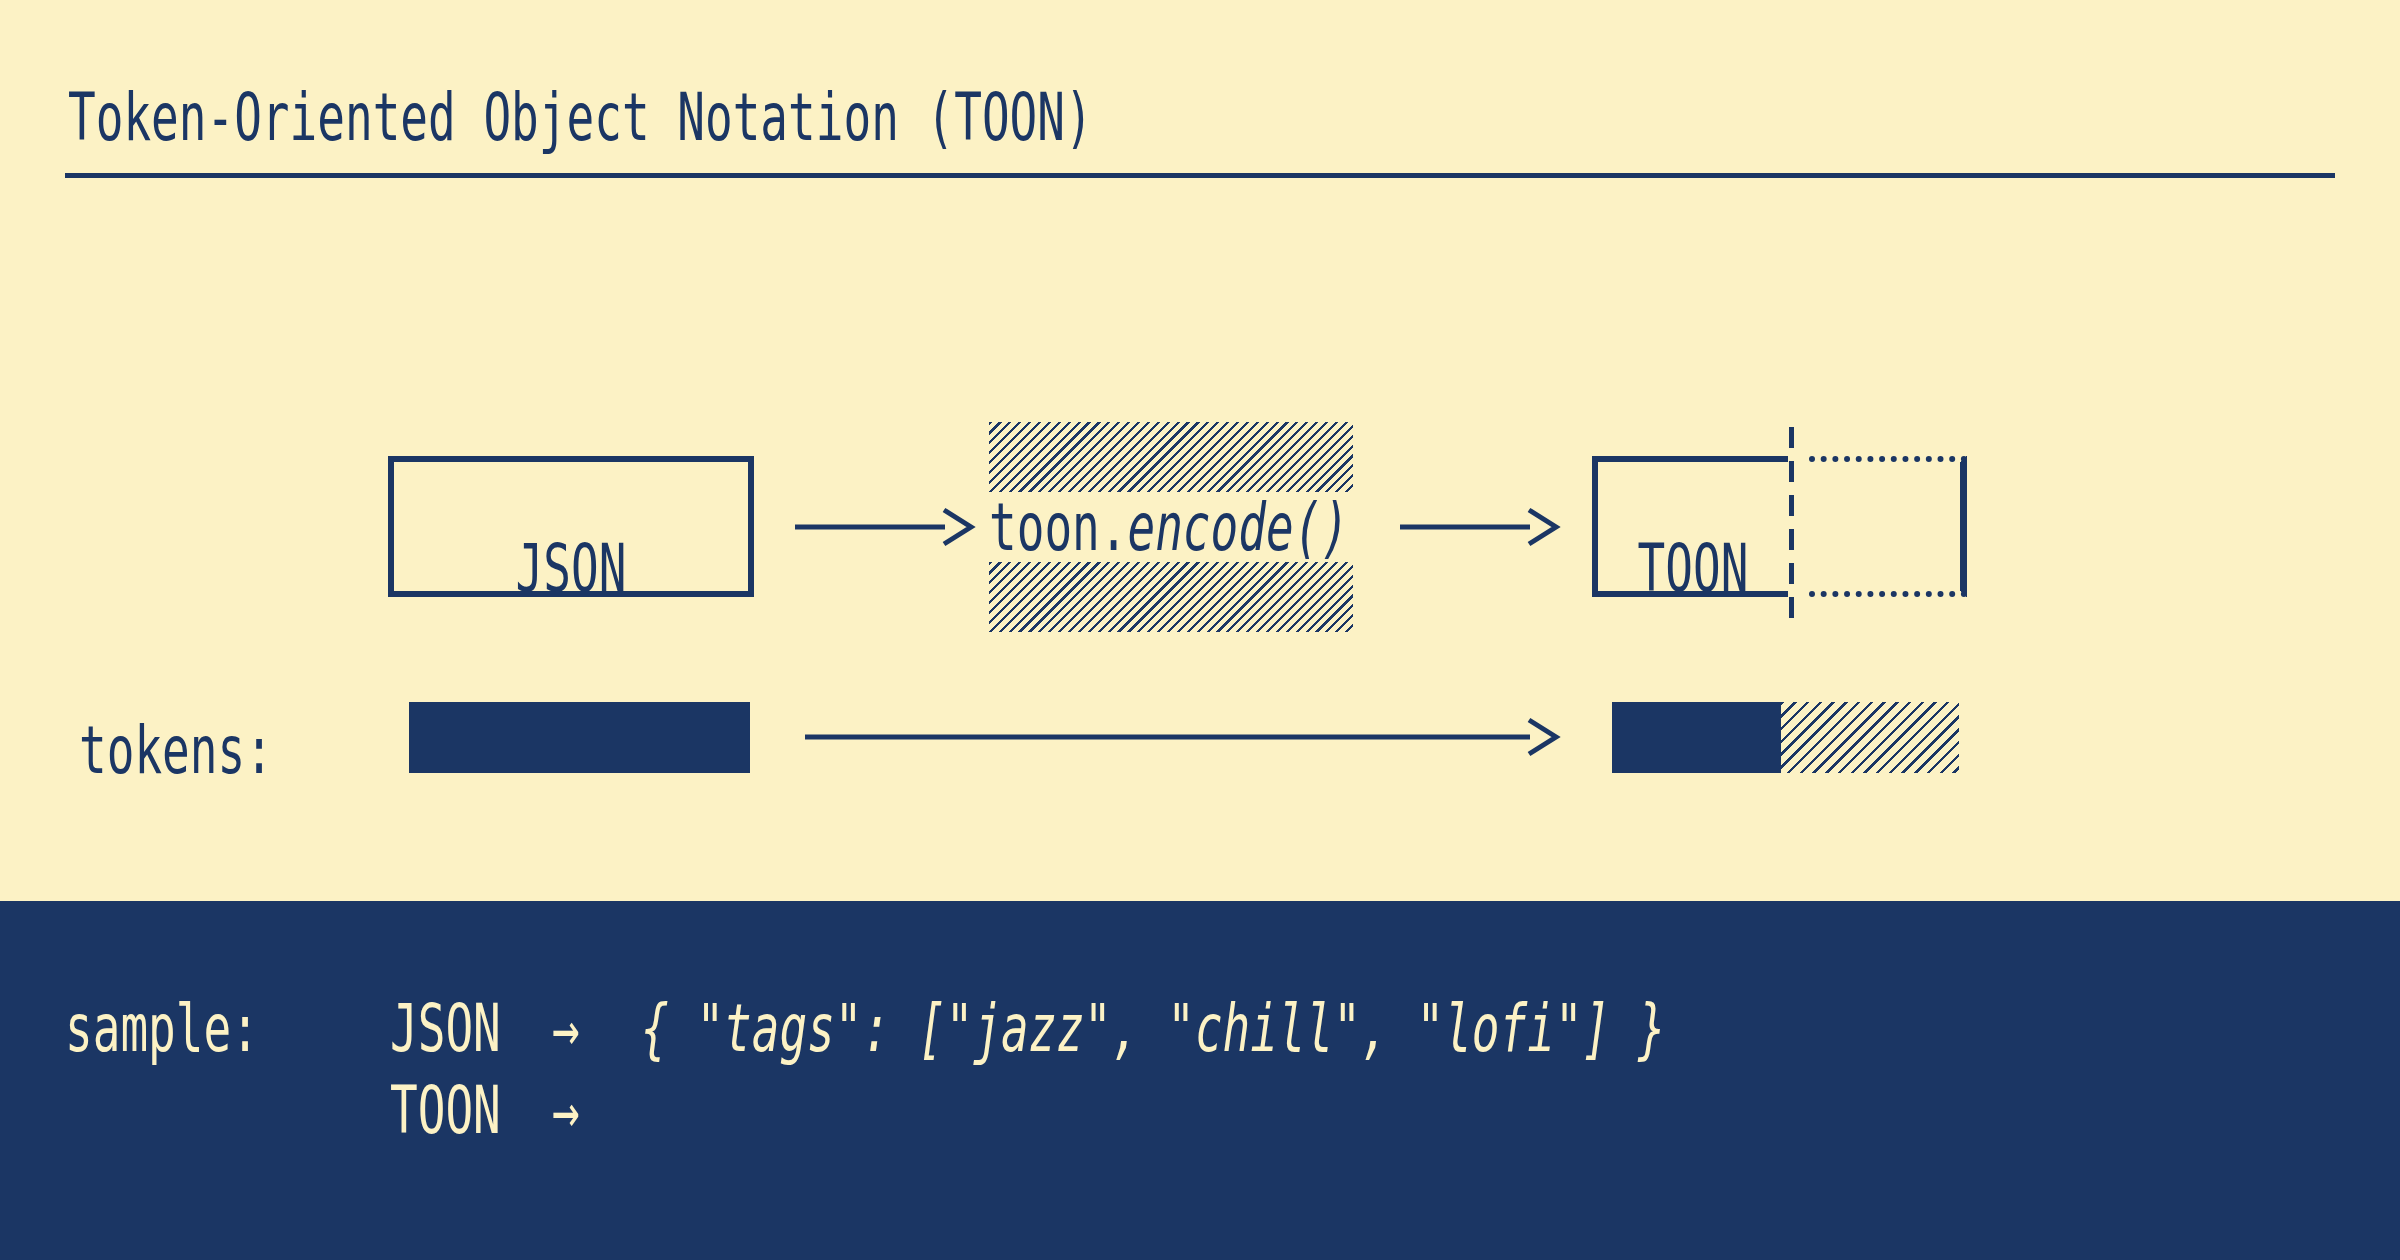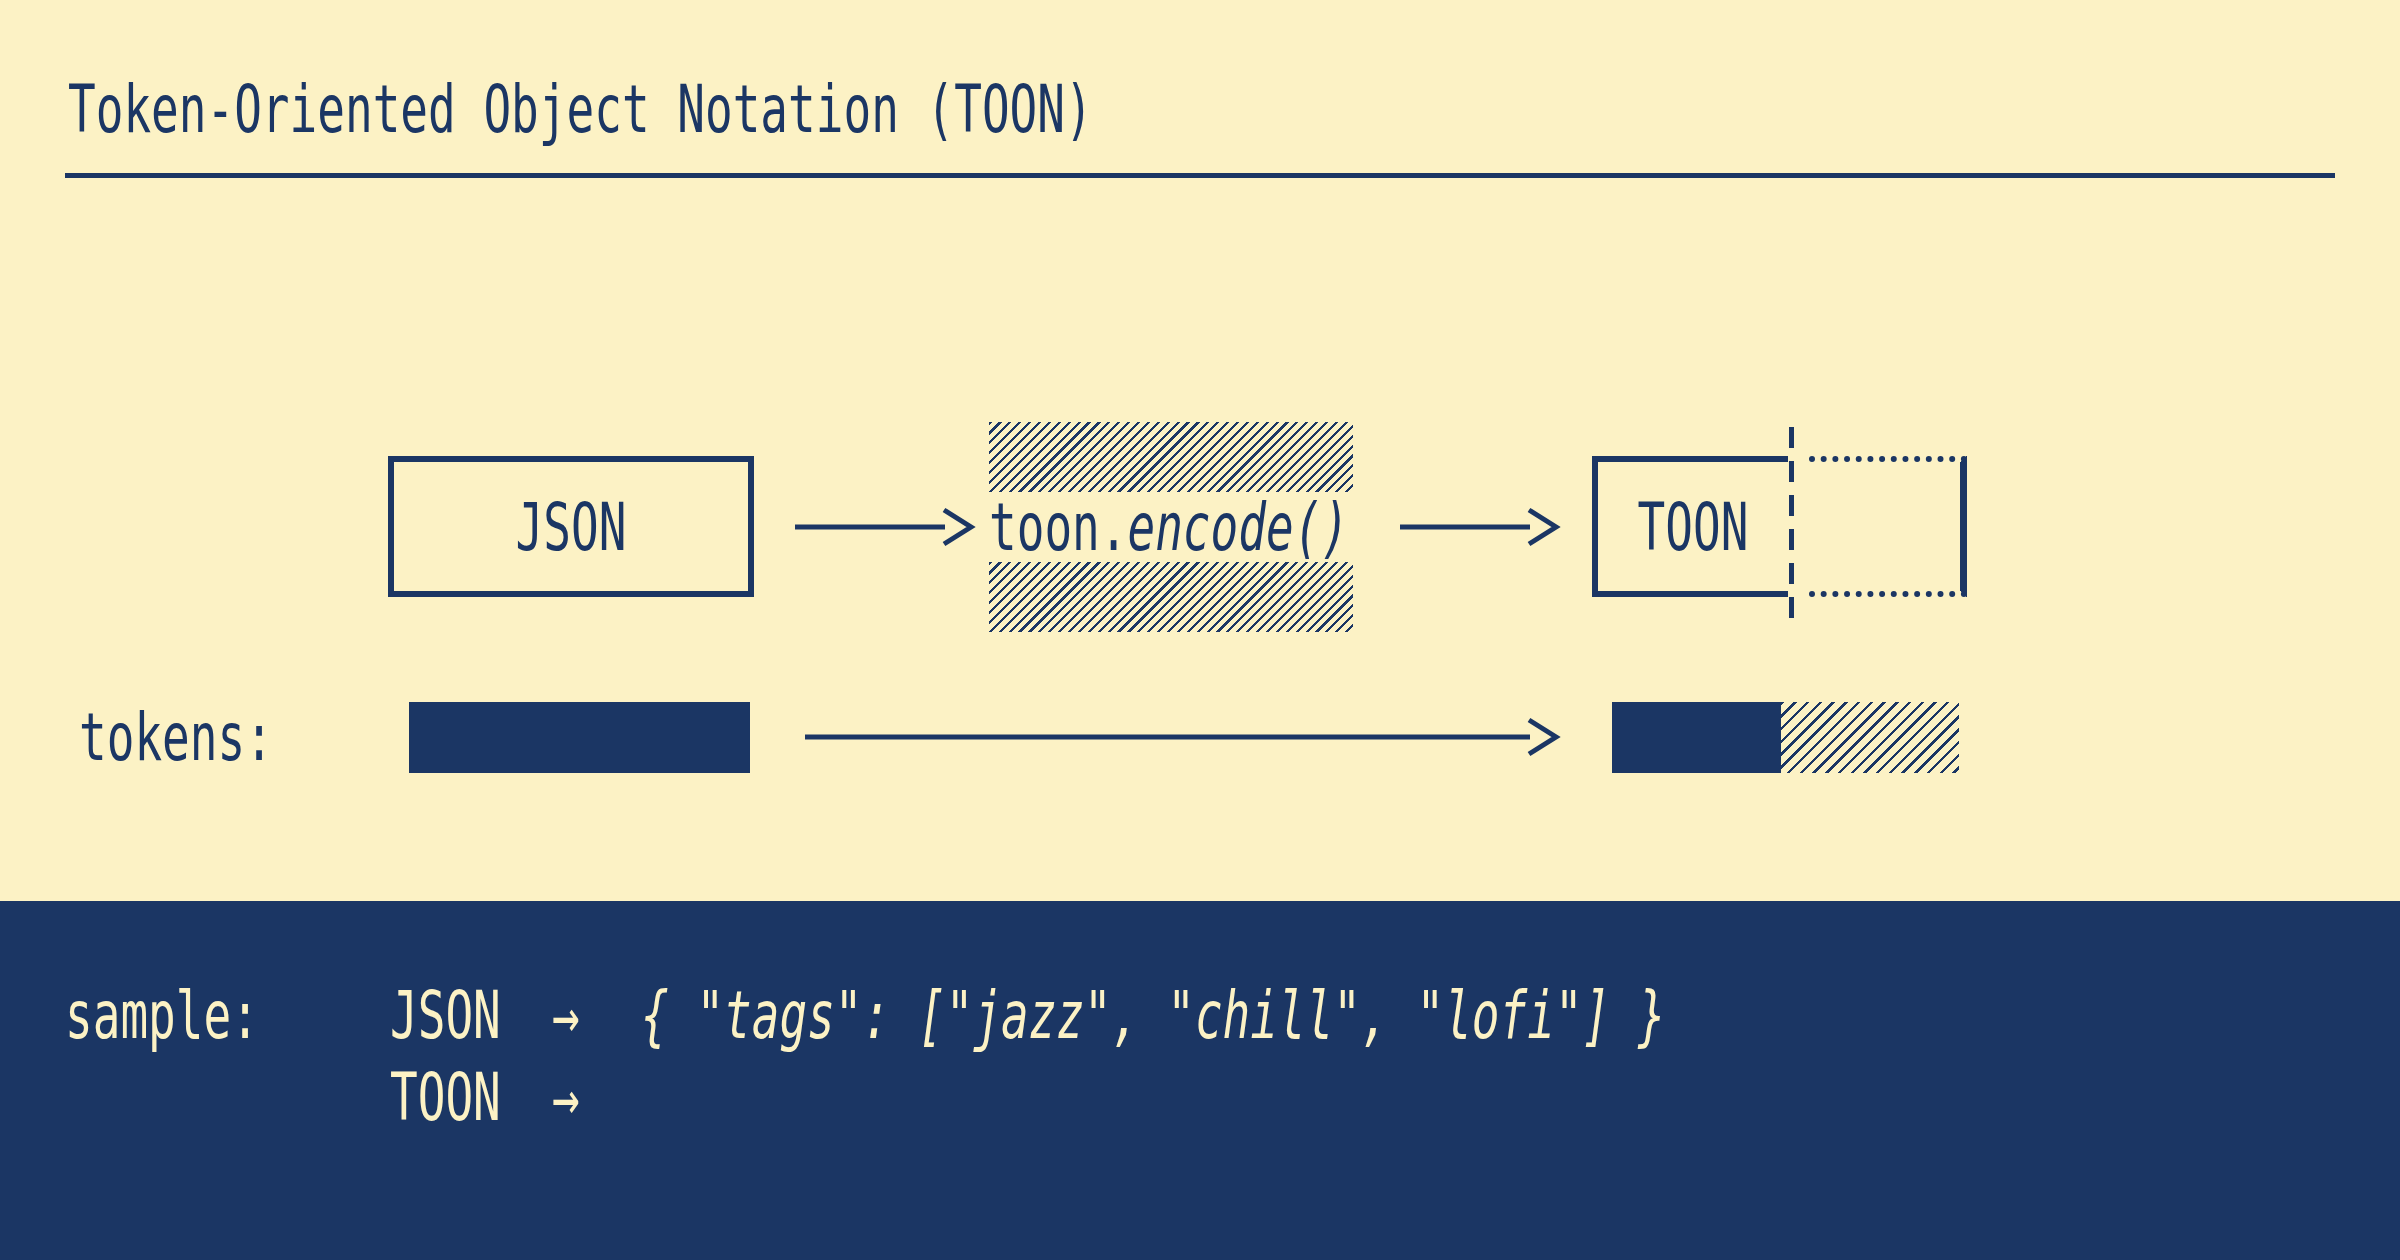--- a/index.html
+++ b/index.html
@@ -18,21 +18,21 @@
   .abs{position:absolute;}
   
   .tt{
     display:inline-block;
     transform:scaleY(1.42);
     white-space:pre;
     font-size:46px;
     line-height:1;
     letter-spacing:0;
   }
-  .vcenter{display:flex;align-items:center;}
+  .vcenter{display:flex;align-items:flex-end;}
   .hcenter{justify-content:center;}
   .italic{font-style:oblique 11deg;font-style:italic;}
   .rule{background:var(--navy);}
   .box-solid{box-sizing:border-box;border:6px solid var(--navy);}
   .hatch{
     background:repeating-linear-gradient(135deg,var(--navy) 0 2.2px,transparent 2.2px 7px);
   }
   .hatch-wide{
     background:repeating-linear-gradient(135deg,var(--navy) 0 2.5px,transparent 2.5px 9px);
   }
@@ -62,21 +62,21 @@
   <div class="abs box-solid vcenter hcenter" style="left:388px;top:456px;width:366px;height:141px;">
     <span class="tt">JSON</span>
   </div>
 
   <svg class="abs" style="left:795px;top:502px;" width="182" height="50" viewBox="0 0 182 50">
     <line x1="0" y1="25" x2="150" y2="25" stroke="currentColor" stroke-width="5"></line>
     <polyline points="149,8 176,25 149,42" fill="none" stroke="currentColor" stroke-width="5"></polyline>
   </svg>
 
   <div class="abs hatch" style="left:989px;top:422px;width:364px;height:70px;"></div>
-  <div class="abs vcenter" style="left:989px;top:492px;width:370px;height:70px;">
+  <div class="abs vcenter" style="left:989px;top:480px;width:370px;height:70px;">
     <span class="tt" style="transform-origin:left center;"><span>toon.</span><span class="italic">encode()</span></span>
   </div>
   <div class="abs hatch" style="left:989px;top:562px;width:364px;height:70px;"></div>
 
   <svg class="abs" style="left:1400px;top:502px;" width="162" height="50" viewBox="0 0 162 50">
     <line x1="0" y1="25" x2="130" y2="25" stroke="currentColor" stroke-width="5"></line>
     <polyline points="129,8 156,25 129,42" fill="none" stroke="currentColor" stroke-width="5"></polyline>
   </svg>
 
   <div class="abs box-solid vcenter hcenter" style="left:1592px;top:456px;width:196px;height:141px;border-right:none;">

